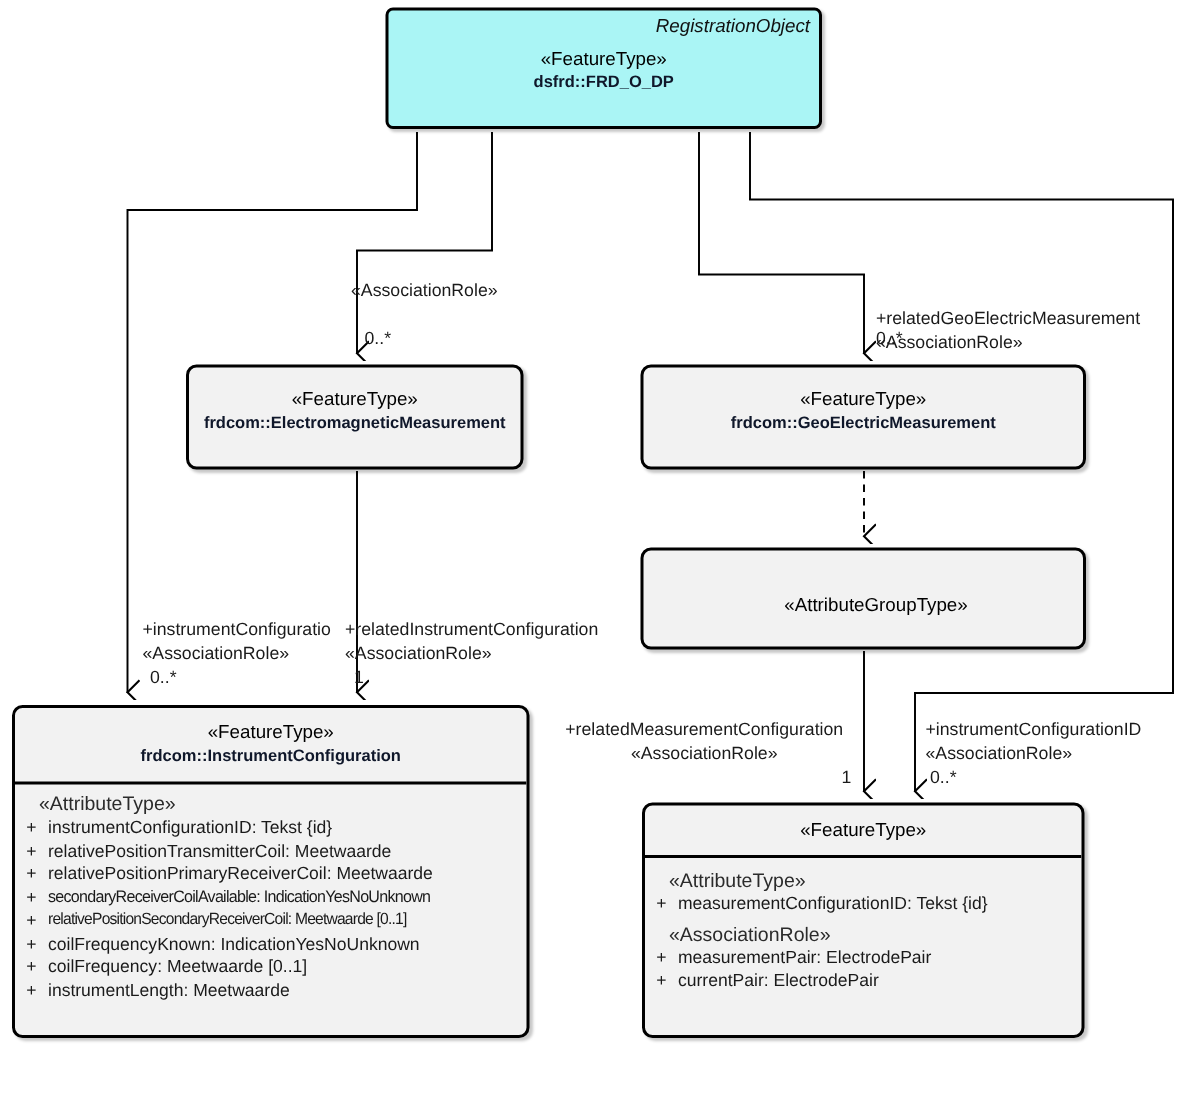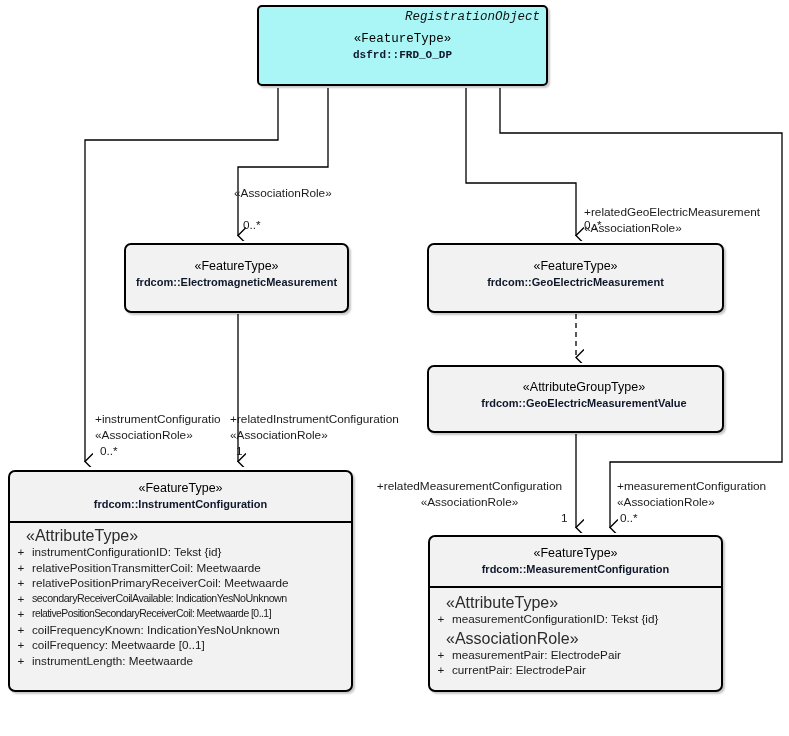--- a/index.html
+++ b/index.html
@@ -9,21 +9,21 @@
 
   .uml{position:absolute;box-sizing:border-box;border:2px solid #000;border-radius:7px;
        box-shadow:2px 2px 2px rgba(0,0,0,.22);overflow:hidden;background:#f2f2f2;}
   .uml.cyan{background:#aaf5f5;border-radius:5px;}
   .hdr{position:relative;padding:4px 6px 6px 6px;text-align:center;}
   .uml.hasbody .hdr{border-bottom:2px solid #000;}
   .stereo{font-size:12.5px;color:#000000;line-height:16px;}
   .cname{font-size:11px;font-weight:bold;color:#0f172a;line-height:16px;}
   .corner{position:absolute;right:6px;top:3px;font-size:12.5px;font-style:italic;color:#111;}
   .body{padding:4px 0 5px 0;}
-  .grp{font-size:16px;color:#2b2b2b;padding:1px 0 1px 16px;line-height:15px;}
+  .grp{font-size:13px;color:#2b2b2b;padding:1px 0 1px 16px;line-height:15px;}
   .attr{font-size:11.7px;color:#1a1a1a;line-height:15.5px;display:flex;}
   .attr .plus{width:22px;text-align:center;flex:0 0 22px;color:#1a1a1a;}
   .attr .txt{flex:1 1 auto;white-space:nowrap;}
   .attr .txt.squeeze{letter-spacing:-0.35px;transform:scaleX(.965);transform-origin:left center;}
 
   .lbl{position:absolute;font-size:11.8px;color:#1a1a1a;line-height:15.5px;white-space:nowrap;}
   .lbl .r2{display:block;}
   .mult{position:absolute;font-size:11.8px;color:#1a1a1a;white-space:nowrap;}
 </style>
 </head>
@@ -47,21 +47,21 @@
     <path d="M 500,88 L 500,133 L 782,133 L 782,462 L 610,462 L 610,528" fill="none" stroke="#000" stroke-width="1.3" marker-end="url(#oarrow)"></path>
 
     <path d="M 238,314 L 238,462" fill="none" stroke="#000" stroke-width="1.3" marker-end="url(#oarrow)"></path>
 
     <path d="M 576,314 L 576,358" fill="none" stroke="#000" stroke-width="1.3" stroke-dasharray="5,4" marker-end="url(#oarrow)"></path>
 
     <path d="M 576,434 L 576,528" fill="none" stroke="#000" stroke-width="1.3" marker-end="url(#oarrow)"></path>
   </svg>
 
   <div class="uml cyan" style="left: 257px; top: 5px; width: 291px; height: 81px; background: rgb(170, 245, 245);">
-    <div class="hdr" style="padding-top:24px;font-family:Liberation Mono, monospace;">
+    <div class="hdr" style="padding-top:24px;">
       <div class="corner">RegistrationObject</div>
       <div class="stereo">«FeatureType»</div>
       <div class="cname">dsfrd::FRD_O_DP</div>
     </div>
   </div>
 
   <div class="uml" style="left: 124px; top: 243px; width: 225px; height: 70px; background: rgb(242, 242, 242);">
     <div class="hdr" style="padding-top:13px;">
       <div class="stereo">«FeatureType»</div>
       <div class="cname">frdcom::ElectromagneticMeasurement</div>
@@ -69,23 +69,22 @@
   </div>
 
   <div class="uml" style="left: 427px; top: 243px; width: 297px; height: 70px; background: rgb(242, 242, 242);">
     <div class="hdr" style="padding-top:13px;">
       <div class="stereo">«FeatureType»</div>
       <div class="cname">frdcom::GeoElectricMeasurement</div>
     </div>
   </div>
 
   <div class="uml" style="left: 427px; top: 365px; width: 297px; height: 68px; background: rgb(242, 242, 242);">
-    <div class="hdr" style="padding-top:12px;margin-left:17px;">
+    <div class="hdr" style="padding-top:28px;margin-left:17px;">
       <div class="stereo">«AttributeGroupType»</div>
-      <div class="cname">frdcom::GeoElectricMeasurementValue</div>
     </div>
   </div>
 
   <div class="uml hasbody" style="left: 8px; top: 470px; width: 345px; height: 222px; background: rgb(242, 242, 242);">
     <div class="hdr" style="padding-top:8px;padding-bottom:9px;">
       <div class="stereo">«FeatureType»</div>
       <div class="cname">frdcom::InstrumentConfiguration</div>
     </div>
     <div class="body">
       <div class="grp">«AttributeType»</div>
@@ -120,21 +119,20 @@
       <div class="attr">
         <span class="plus">+</span>
         <span class="txt">instrumentLength: Meetwaarde</span>
       </div>
     </div>
   </div>
 
   <div class="uml hasbody" style="left: 428px; top: 535px; width: 295px; height: 157px; background: rgb(242, 242, 242);">
     <div class="hdr" style="padding-top:8px;padding-bottom:9px;">
       <div class="stereo">«FeatureType»</div>
-      <div class="cname">frdcom::MeasurementConfiguration</div>
     </div>
     <div class="body" style="padding-top:6px;">
       <div class="grp">«AttributeType»</div>
       <div class="attr">
         <span class="plus">+</span>
         <span class="txt">measurementConfigurationID: Tekst {id}</span>
       </div>
       <div class="grp" style="padding-top:4px;">«AssociationRole»</div>
       <div class="attr">
         <span class="plus">+</span>
@@ -170,18 +168,18 @@
   </div>
   <div class="mult" style="left:236px;top:444px;">1</div>
 
   <div class="lbl" style="left:371px;top:479px;text-align:center;width:197px;">
     <span class="r2">+relatedMeasurementConfiguration</span>
     <span class="r2">«AssociationRole»</span>
   </div>
   <div class="mult" style="left:561px;top:511px;">1</div>
 
   <div class="lbl" style="left:617px;top:479px;">
-    <span class="r2">+measurementConfiguration</span>
+    <span class="r2">+instrumentConfigurationID</span>
     <span class="r2">«AssociationRole»</span>
   </div>
   <div class="mult" style="left:620px;top:511px;">0..*</div>
 
 </div>
 
 </body></html>

